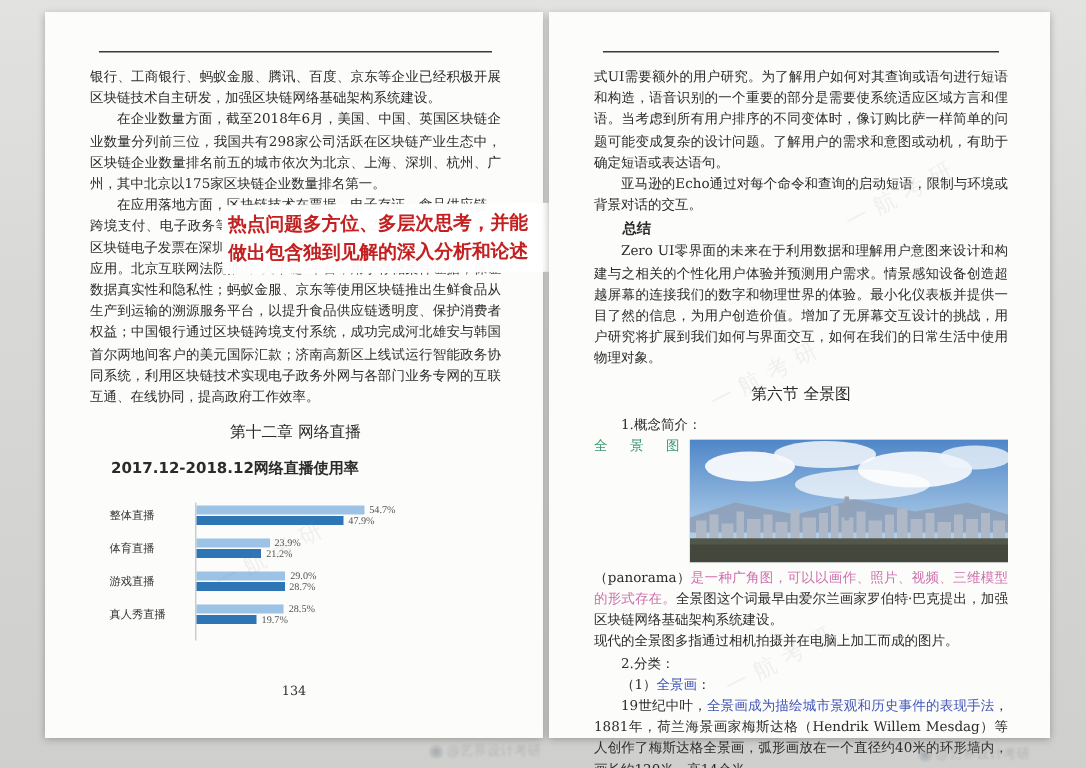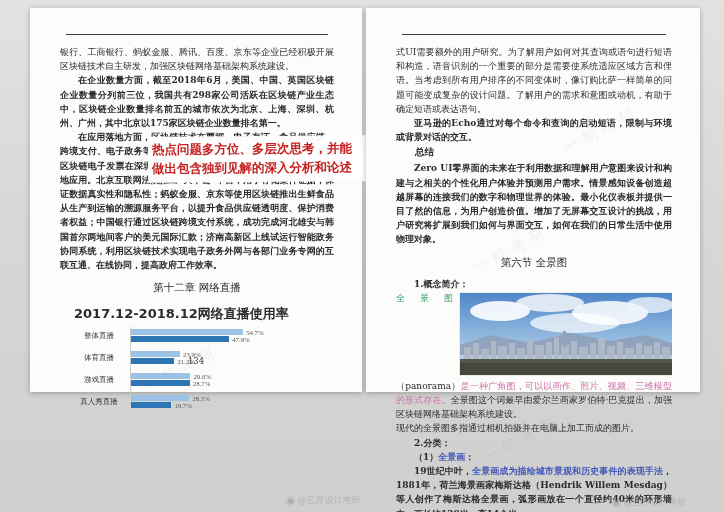--- a/index.html
+++ b/index.html
@@ -3,48 +3,48 @@
 <meta charset="utf-8">
 <style>
   html,body{margin:0;padding:0;}
   body{
     width:724px;height:512px;position:relative;overflow:hidden;
     background:linear-gradient(180deg,#e2e2e0 0%,#d8d8d6 40%,#cfcfcd 100%);
     font-family:"DejaVu Serif","Liberation Serif",serif;
     color:#2b2b2b;
   }
   .page{
-    position:absolute;top:8px;height:384px;background:#fcfcfa;
+    position:absolute;top:8px;height:484px;background:#fcfcfa;
     box-shadow:0 1px 5px rgba(0,0,0,.28);
   }
   #left-page{left:30px;width:332px;}
   #right-page{left:366px;width:334px;}
   .page-inner{position:relative;padding:16px 28px 0 30px;}
   .hrule{border-top:1.2px solid #3a3a3a;margin:10px 6px 10px 6px;}
   p{margin:0;font-size:9px;line-height:14.2px;text-align:justify;}
-  .ind{text-indent:2em;font-weight:bold;}
+  .ind{text-indent:2em;}
   .chap{font-weight:normal;text-align:center;font-size:10.5px;margin:9px 0 7px 0;font-family:"DejaVu Sans",sans-serif;}
   .mini-head{font-weight:bold;font-size:9.5px;text-indent:2em;margin:2px 0;font-family:"DejaVu Sans",sans-serif;}
 
   
   #red-note{
     position:absolute;left:118px;top:128px;width:212px;
     background:rgba(255,255,255,.96);padding:4px 2px 4px 4px;
     color:#c42020;font-weight:bold;font-size:12.5px;line-height:19px;
     font-family:"Liberation Sans","DejaVu Sans",sans-serif;
     transform:rotate(-.4deg);text-align:left;
   }
 
   
   #chart-block{margin:10px 2px 0 14px;}
-  #chart-title{font-weight:bold;font-size:13px;font-family:"DejaVu Sans",sans-serif;margin-bottom:4px;}
+  #chart-title{font-weight:bold;font-size:10px;font-family:"DejaVu Sans",sans-serif;margin-bottom:16px;}
   #chart-rows{border-left:1px solid #c9cdd2;margin-left:56px;padding:2px 0;}
   .crow{display:flex;align-items:center;margin:0 0 9px 0;position:relative;}
   .clabel{
-    position:absolute;left:-58px;width:52px;text-align:center;
+    position:absolute;left:-58px;width:52px;text-align:left;
     font-size:7.5px;color:#333;font-family:Liberation Mono, monospace;white-space:nowrap;
   }
   .cbars{display:flex;flex-direction:column;gap:1px;}
   .barwrap{display:flex;align-items:center;height:6px;}
   .bar{height:6px;}
   .bval{font-size:6.8px;color:#555;margin-left:3px;font-family:Liberation Serif, serif;white-space:nowrap;}
 
   .pagenum{position:absolute;left:0;right:0;text-align:center;font-size:8.5px;color:#333;}
 
   

